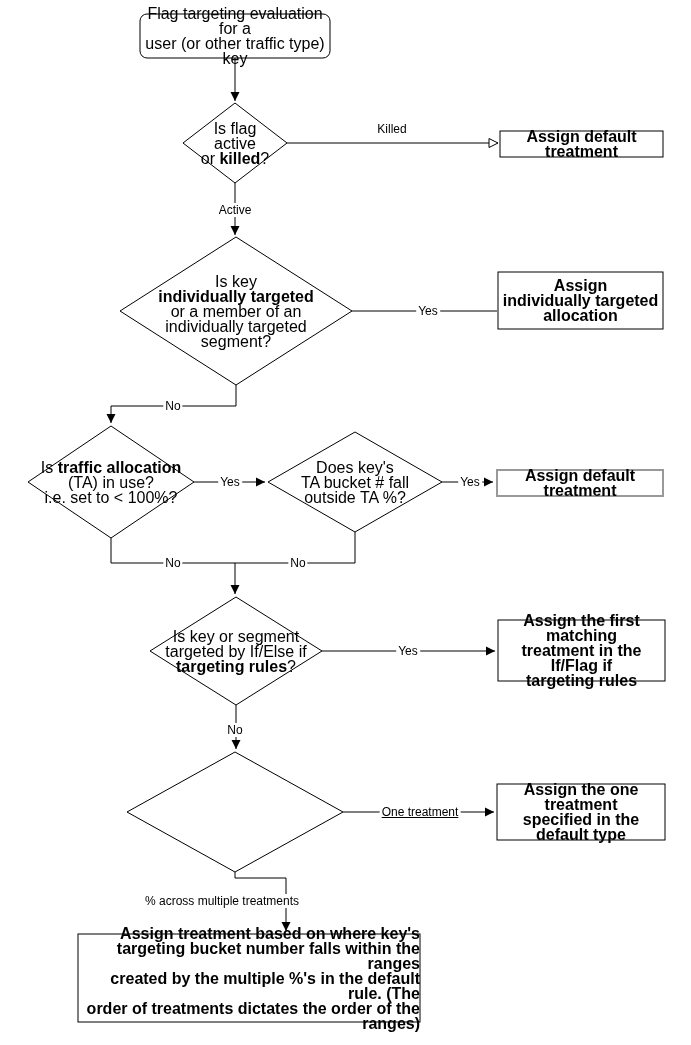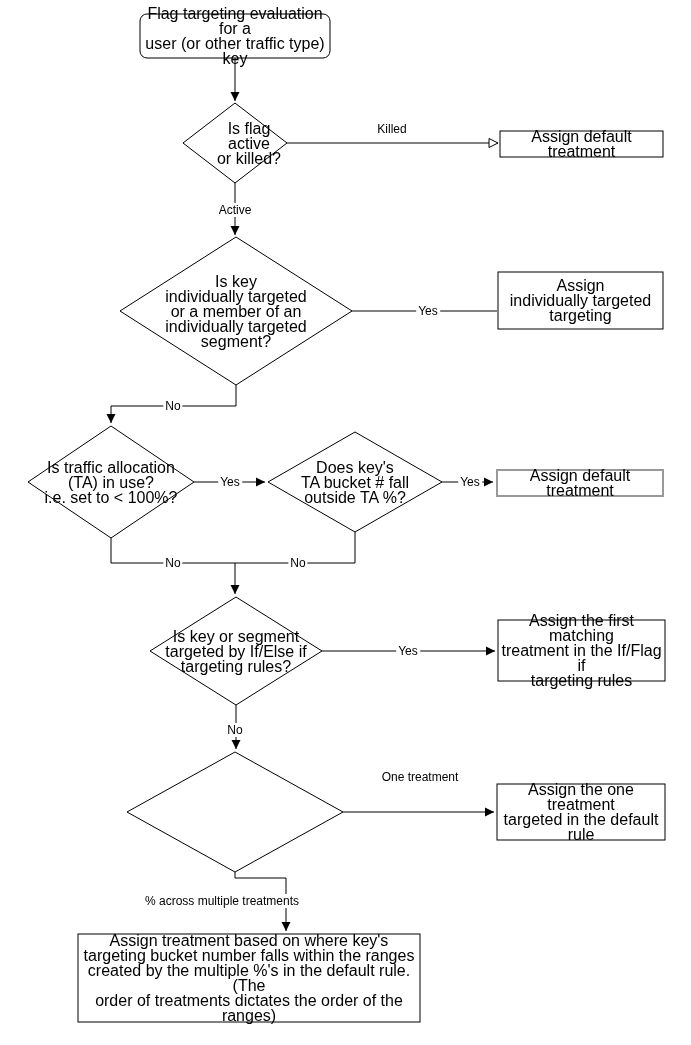--- a/index.html
+++ b/index.html
@@ -12,21 +12,21 @@
   .shape-gray { fill: #ffffff; stroke: var(--assign-default-2-border, #999); stroke-width: 2; }
   .node-label {
     position: absolute; display: flex; align-items: center; justify-content: center;
     text-align: center; font-size: 16px; line-height: 15px; color: var(--text, #000);
   }
   .edge-label {
     position: absolute; transform: translate(-50%, -50%);
     font-size: 12px; line-height: 14px; color: var(--text, #000);
     background: #ffffff; padding: 0 2px; white-space: nowrap;
   }
-  .b { font-weight: normal; margin-top: 10px; }
+  .b { font-weight: bold; margin-top: 10px; }
 </style>
 </head>
 <body>
 
 <div class="canvas">
 
   <svg width="691" height="1045" viewBox="0 0 691 1045">
     <defs>
       <marker id="arrowSolid" markerWidth="10" markerHeight="10" refX="9" refY="5" orient="auto" markerUnits="userSpaceOnUse">
         <path d="M0,0.5 L9,5 L0,9.5 Z" fill="#000000"></path>
@@ -63,34 +63,34 @@
     <rect class="shape" x="498" y="620" width="167" height="61"></rect>
     <polygon class="shape" points="127,812 235,752 343,812 235,872"></polygon>
     <rect class="shape" x="497" y="784" width="168" height="56"></rect>
     <rect class="shape" x="78" y="934" width="342" height="88"></rect>
   </svg>
 
   <div class="node-label" style="left:140px; top:14px; width:190px; height:44px;">
       <div><span>Flag targeting evaluation for a</span><br><span>user (or other traffic type) key</span></div>
     </div>
 
-  <div class="node-label" style="left:197px; top:103px; width:104px; height:80px;">
+  <div class="node-label" style="left:183px; top:103px; width:104px; height:80px;">
       <div><span>Is flag</span><br><span>active</span><br><span>or </span><span class="b">killed</span><span>?</span></div>
     </div>
 
   <div class="node-label" style="left:500px; top:131px; width:163px; height:26px;">
       <div><span class="b">Assign default treatment</span></div>
     </div>
 
   <div class="node-label" style="left:120px; top:237px; width:232px; height:148px;">
       <div><span>Is key</span><br><span class="b">individually targeted</span><br><span>or a member of an</span><br><span>individually targeted</span><br><span>segment?</span></div>
     </div>
 
   <div class="node-label" style="left:498px; top:272px; width:165px; height:57px;">
-      <div><span class="b">Assign</span><br><span class="b">individually targeted</span><br><span class="b">targeting</span></div>
+      <div><span class="b">Assign</span><br><span class="b">individually targeted</span><br><span class="b">allocation</span></div>
     </div>
 
   <div class="node-label" style="left:28px; top:426px; width:166px; height:112px;">
       <div><span>Is </span><span class="b">traffic allocation</span><br><span>(TA) in use?</span><br><span>i.e. set to &lt; 100%?</span></div>
     </div>
 
   <div class="node-label" style="left:268px; top:432px; width:174px; height:100px;">
       <div><span>Does key's</span><br><span>TA bucket # fall</span><br><span>outside TA %?</span></div>
     </div>
 
@@ -101,33 +101,33 @@
   <div class="node-label" style="left:150px; top:597px; width:172px; height:108px;">
       <div><span>Is key or segment</span><br><span>targeted by If/Else if</span><br><span class="b">targeting rules</span><span>?</span></div>
     </div>
 
   <div class="node-label" style="left:498px; top:620px; width:167px; height:61px;">
       <div><span class="b">Assign the first matching</span><br><span class="b">treatment in the If/Flag if</span><br><span class="b">targeting rules</span></div>
     </div>
 
 
   <div class="node-label" style="left:497px; top:784px; width:168px; height:56px;">
-      <div><span class="b">Assign the one treatment</span><br><span class="b">targeted in the default rule</span></div>
+      <div><span class="b">Assign the one treatment</span><br><span class="b">specified in the default type</span></div>
     </div>
 
-  <div class="node-label" style="left:78px; top:934px; width:342px; height:88px;">
+  <div class="node-label" style="left:78px; top:934px; width:342px; height:88px;text-align:right;">
       <div><span class="b">Assign treatment based on where key's</span><br><span class="b">targeting bucket number falls within the ranges</span><br><span class="b">created by the multiple %'s in the default rule. (The</span><br><span class="b">order of treatments dictates the order of the ranges)</span></div>
     </div>
 
   <div class="edge-label" style="left:392px; top:129px;">Killed</div>
   <div class="edge-label" style="left:235px; top:210px;">Active</div>
   <div class="edge-label" style="left:428px; top:311px;">Yes</div>
   <div class="edge-label" style="left:173px; top:406px;">No</div>
   <div class="edge-label" style="left:230px; top:482px;">Yes</div>
   <div class="edge-label" style="left:470px; top:482px;">Yes</div>
   <div class="edge-label" style="left:173px; top:563px;">No</div>
   <div class="edge-label" style="left:298px; top:563px;">No</div>
   <div class="edge-label" style="left:408px; top:651px;">Yes</div>
   <div class="edge-label" style="left:235px; top:730px;">No</div>
-  <div class="edge-label" style="left:420px; top:777px;">One treatment</div>
+  <div class="edge-label" style="left:420px; top:812px;text-decoration:underline;">One treatment</div>
   <div class="edge-label" style="left:222px; top:901px;">% across multiple treatments</div>
 
 </div>
 
 </body></html>

